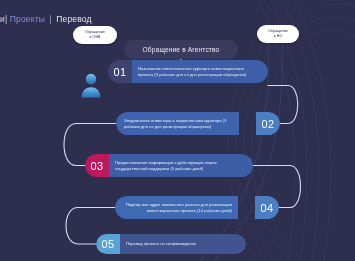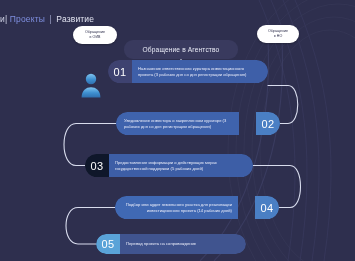--- a/index.html
+++ b/index.html
@@ -125,21 +125,21 @@
   
   #step-1 { left: 108px; top: 60px;  width: 160px; }
   #step-1 .num { background: #3e4270; }
   #step-1 .txt { background: #3e5fa8; }
 
   #step-2 { left: 116px; top: 112px; width: 164px; }
   #step-2 .num { background: #4a7fc4; }
   #step-2 .txt { background: #3f63ad; }
 
   #step-3 { left: 85px;  top: 154px; width: 168px; }
-  #step-3 .num { background: #0f172a; }
+  #step-3 .num { background: #be185d; }
   #step-3 .txt { background: #3d5ea6; }
 
   #step-4 { left: 115px; top: 196px; width: 164px; text-align: right; }
   #step-4 .num { background: #4a7fc4; }
   #step-4 .txt { background: #4069b4; }
 
   #step-5 { left: 96px;  top: 234px; width: 150px; height: 20px; border-radius: 10px; }
   #step-5 .num { background: #5aa3d8; border-radius: 10px 0 0 10px; }
   #step-5 .txt { background: #40548f; border-radius: 0 10px 10px 0; }
 
@@ -175,21 +175,21 @@
     <g fill="none" stroke="#42446c" stroke-width="1.1" opacity="0.6">
       <path d="M200 261 C 250 210, 272 130, 268 40"></path>
       <path d="M214 261 C 264 210, 286 130, 282 40"></path>
     </g>
   </svg>
 
   <div id="breadcrumb">
     <span class="crumb-pre">и|</span>
     <span class="crumb-link">Проекты</span>
     <span class="crumb-sep">|</span>
-    <span class="crumb-cur">Развитие</span>
+    <span class="crumb-cur">Перевод</span>
   </div>
 
   <svg id="connectors" viewBox="0 0 355 261">
     <g fill="none" stroke="#d8dced" stroke-width="1.1" stroke-linecap="round">
 
       <path d="M181 59 L181 74"></path>
 
       <path d="M268 85.5 L288 85.5 C 301 85.5, 301 123.5, 288 123.5 L280 123.5"></path>
 
       <path d="M116 123.5 L76 123.5 C 60 123.5, 60 165.5, 76 165.5 L85 165.5"></path>

